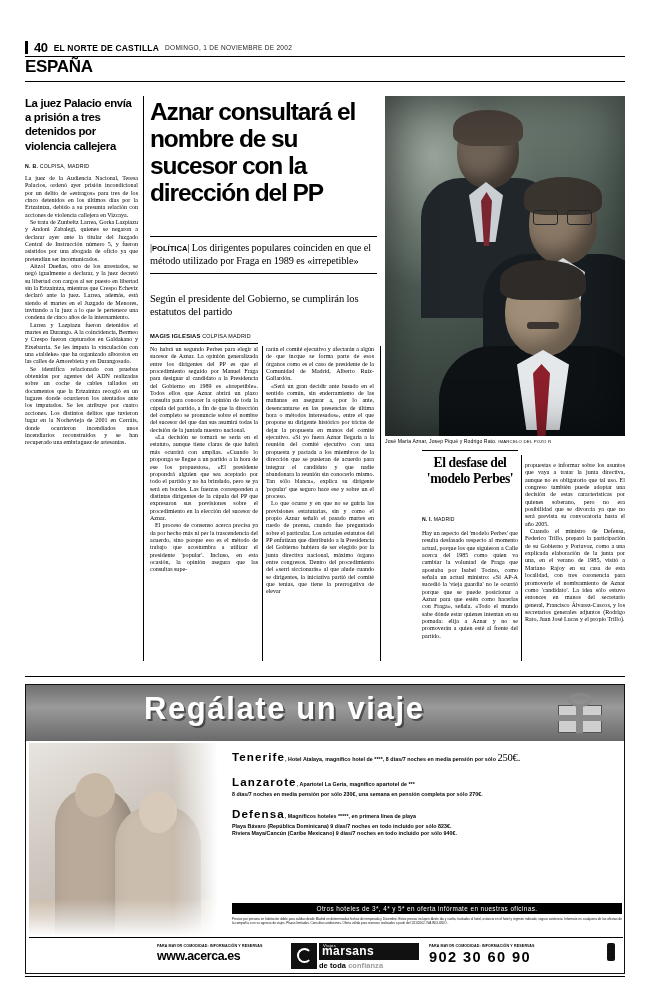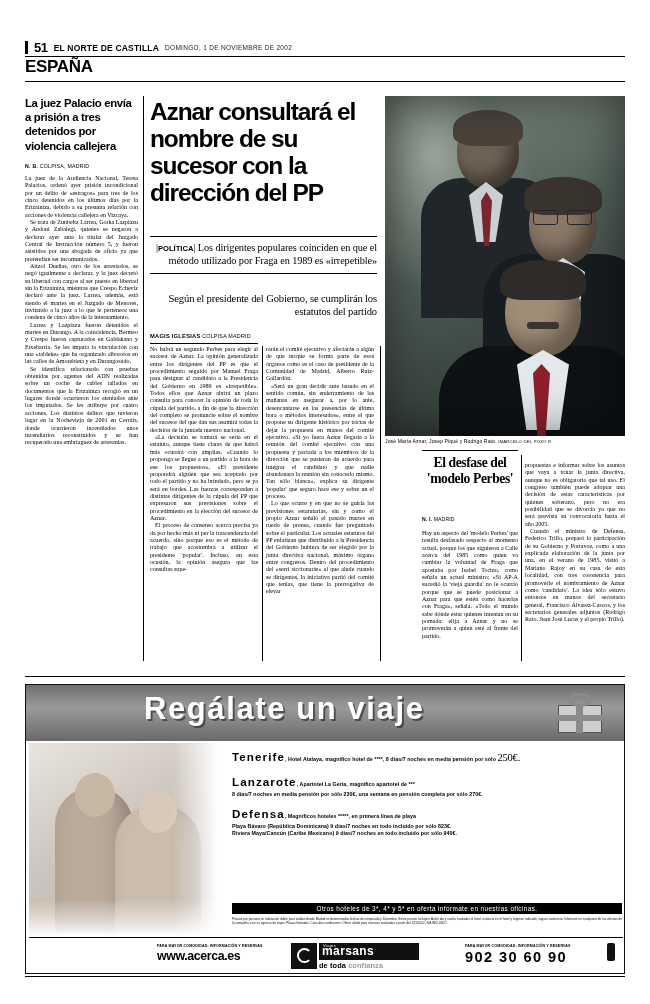--- a/index.html
+++ b/index.html
@@ -61,30 +61,30 @@
     position: absolute; left: 150px; top: 98px; width: 225px;
   }
   .main-head h1 {
     font-family: "Liberation Sans", sans-serif; font-weight: bold;
     font-size: 24.5px; line-height: 27px; letter-spacing: -1.1px;
   }
   .kicker {
     position: absolute; left: 150px; top: 236px; width: 227px;
     border-top: 1.6px solid #000; border-bottom: 0.7px solid #000;
     padding: 5px 0 5px 0;
-    font-size: 10.3px; line-height: 12.4px; letter-spacing: -0.1px; text-align: right;
+    font-size: 10.3px; line-height: 12.4px; letter-spacing: -0.1px;
   }
   .kicker .tag {
     font-family: "Liberation Sans", sans-serif; font-weight: bold;
     font-size: 7.6px; letter-spacing: 0px;
   }
   .kicker .pipe { font-weight: normal; }
   .subhead {
     position: absolute; left: 150px; top: 293px; width: 227px;
-    font-size: 10.6px; line-height: 12.6px; letter-spacing: -0.15px; text-align: right;
+    font-size: 10.6px; line-height: 12.6px; letter-spacing: -0.15px;
   }
   .main-byline {
     position: absolute; left: 150px; top: 333px; width: 108px;
     font-family: "Liberation Sans", sans-serif; font-size: 5.4px;
     letter-spacing: 0.2px; border-bottom: 0.6px solid #000; padding-bottom: 4px;
   }
   .main-byline b { font-weight: bold; font-size: 5.8px; }
 
   
   .art-col {
@@ -264,21 +264,21 @@
 
   .ad-bottom-rule { position:absolute; left:25px; top:976px; width:600px; height:1.4px; background:#000;}
 </style>
 </head>
 <body>
 
 <div class="page">
 
   <div class="masthead">
     <span class="bar"></span>
-    <span class="folio">51</span>
+    <span class="folio">40</span>
     <span class="paper-name">EL NORTE DE CASTILLA</span>
     <span class="issue-date">DOMINGO, 1 DE NOVIEMBRE DE 2002</span>
   </div>
   <div class="section-title">ESPAÑA</div>
   <div class="rule-under-section"></div>
 
   <div class="col-left">
     <div class="hl">La juez Palacio envía a prisión a tres detenidos por violencia callejera</div>
     <div class="byline-s">
       <b>N. B.</b>
@@ -420,21 +420,21 @@
       <div class="logo-box">
         <div class="mark">
             <div class="c"></div>
           </div>
         <div class="lab"></div>
         <div class="small">Viajes</div>
         <div class="big">marsans</div>
         <div class="tag2"><span>de toda </span><span class="grey">confianza</span></div>
       </div>
 
-      <div style="position:absolute; left:400px; top:3px;margin-left:36px;">
+      <div style="position:absolute; left:400px; top:3px;">
         <div class="foot-lbl">PARA MAYOR COMODIDAD: INFORMACIÓN Y RESERVAS</div>
         <div class="foot-phone">902 30 60 90</div>
       </div>
       <div class="phone-ico">
           <div class="b"></div>
         </div>
     </div>
   </div>
 
   <div class="ad-bottom-rule"></div>

